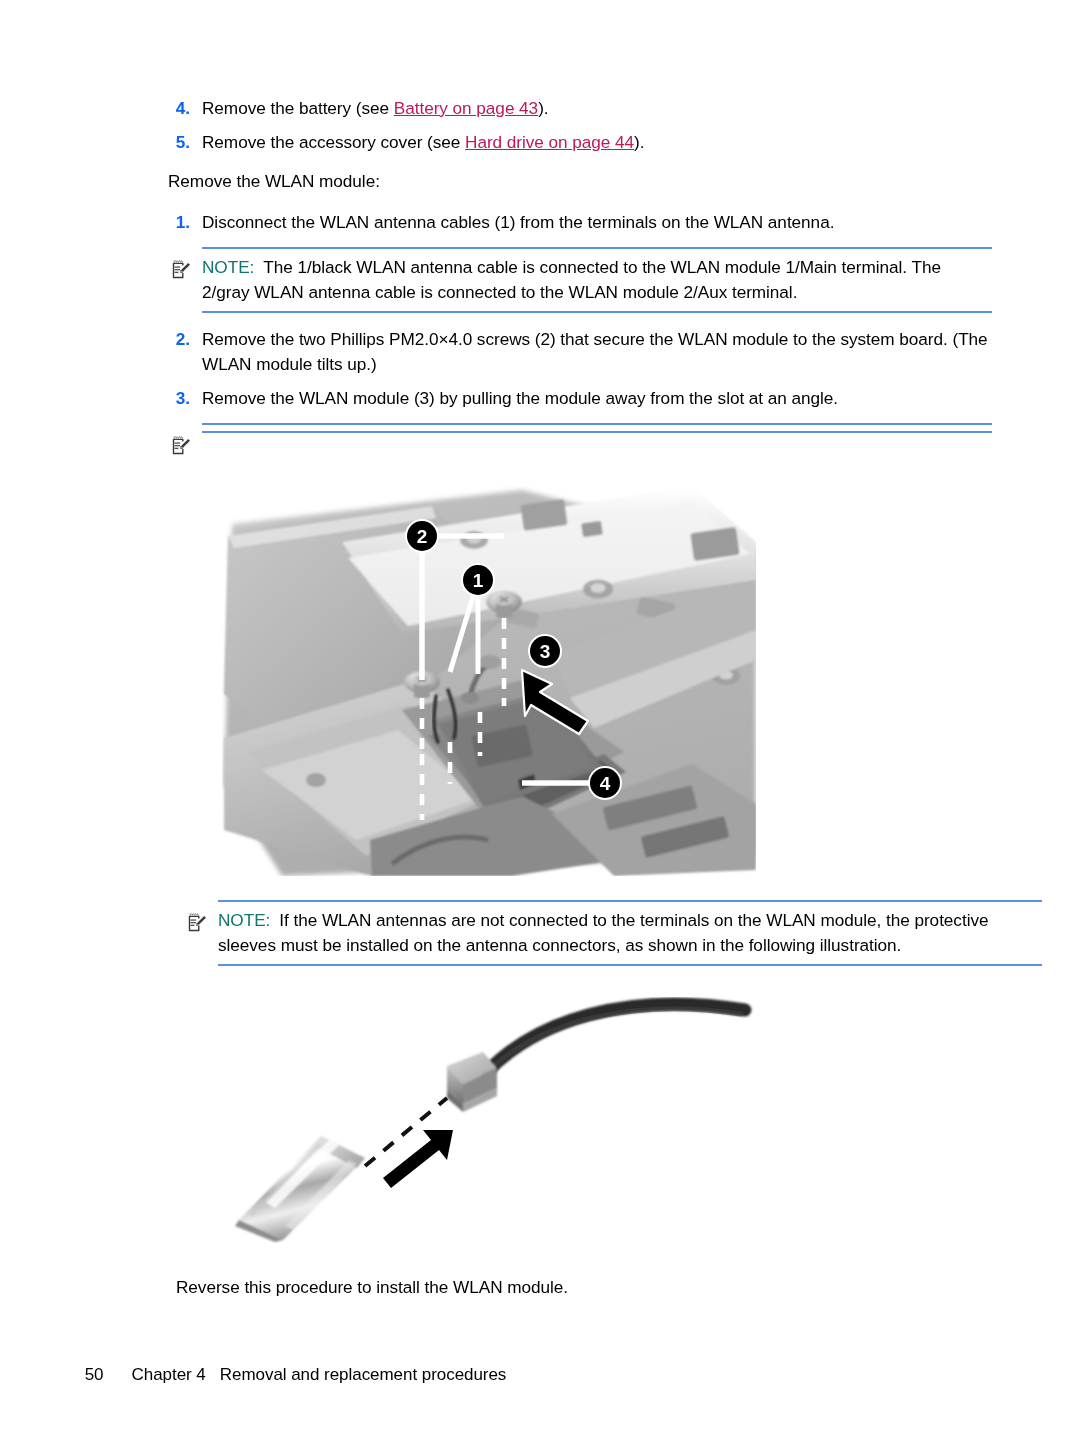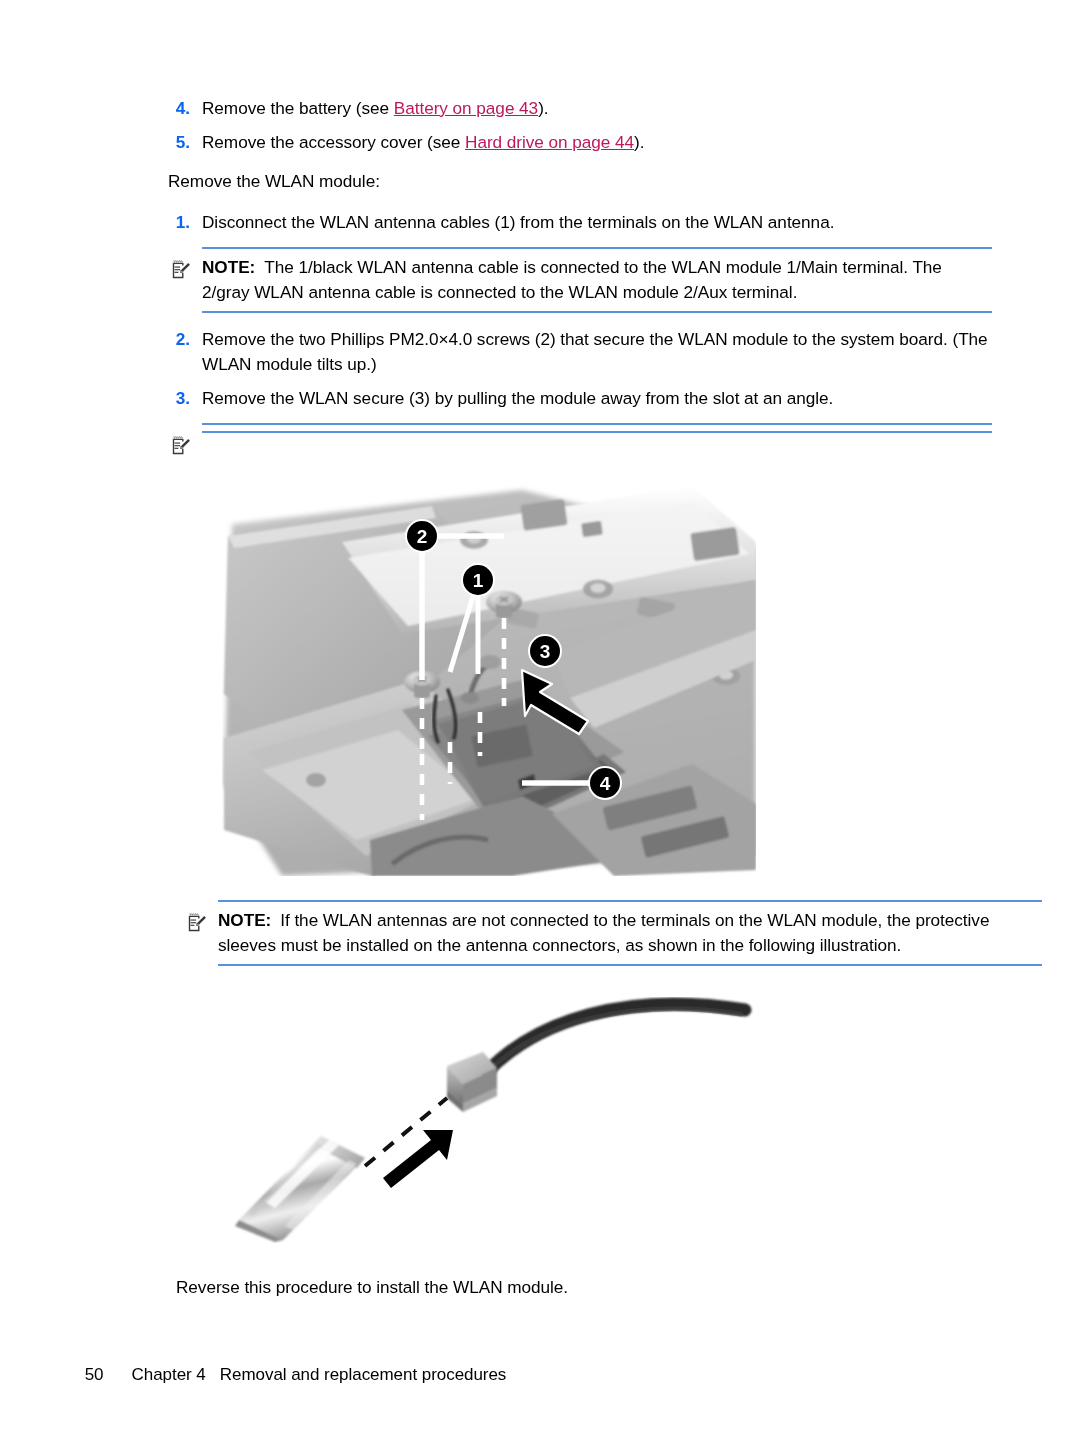--- a/index.html
+++ b/index.html
@@ -77,22 +77,22 @@
     margin-left: 0;
   }
   .note .rule.top { margin-bottom: 6px; }
   .note .rule.bottom { margin-top: 6px; }
   .note .body {
     font-size: 17.2px;
     line-height: 25px;
     letter-spacing: -0.05px;
   }
   .note .label {
-    font-weight: bold;
-    color: #000000;
+    font-weight: normal;
+    color: #0f766e;
     margin-right: 9px;
   }
   .note-icon {
     position: absolute;
     left: 2px;
     top: 12px;
     width: 21px;
     height: 22px;
   }
 
@@ -181,21 +181,21 @@
       <div class="rule bottom"></div>
     </div>
 
     <div class="step">
       <span class="num">2.</span>
       <span class="txt"><span>Remove the two Phillips PM2.0×4.0 screws </span><span class="cue">(2)</span><span> that secure the WLAN module to the system board. (The WLAN module tilts up.)</span></span>
     </div>
 
     <div class="step">
       <span class="num">3.</span>
-      <span class="txt"><span>Remove the WLAN secure </span><span class="cue">(3)</span><span> by pulling the module away from the slot at an angle.</span></span>
+      <span class="txt"><span>Remove the WLAN module </span><span class="cue">(3)</span><span> by pulling the module away from the slot at an angle.</span></span>
     </div>
 
     <div class="note">
       <div class="rule top"></div>
       <span class="note-icon">
         <svg viewBox="0 0 24 24" width="21" height="22" aria-hidden="true">
           <path d="M3.2 3.6 h12.2 v3.2 h-1.6 v-1.7 h-9 v14.6 h9 v-4.3 h1.6 v5.9 h-12.2 z" fill="#3a3a3a"></path>
           <rect x="5.2" y="8.0" width="6.4" height="1.3" fill="#3a3a3a"></rect>
           <rect x="5.2" y="11.0" width="6.4" height="1.3" fill="#3a3a3a"></rect>
           <rect x="5.2" y="14.0" width="4.4" height="1.3" fill="#3a3a3a"></rect>

